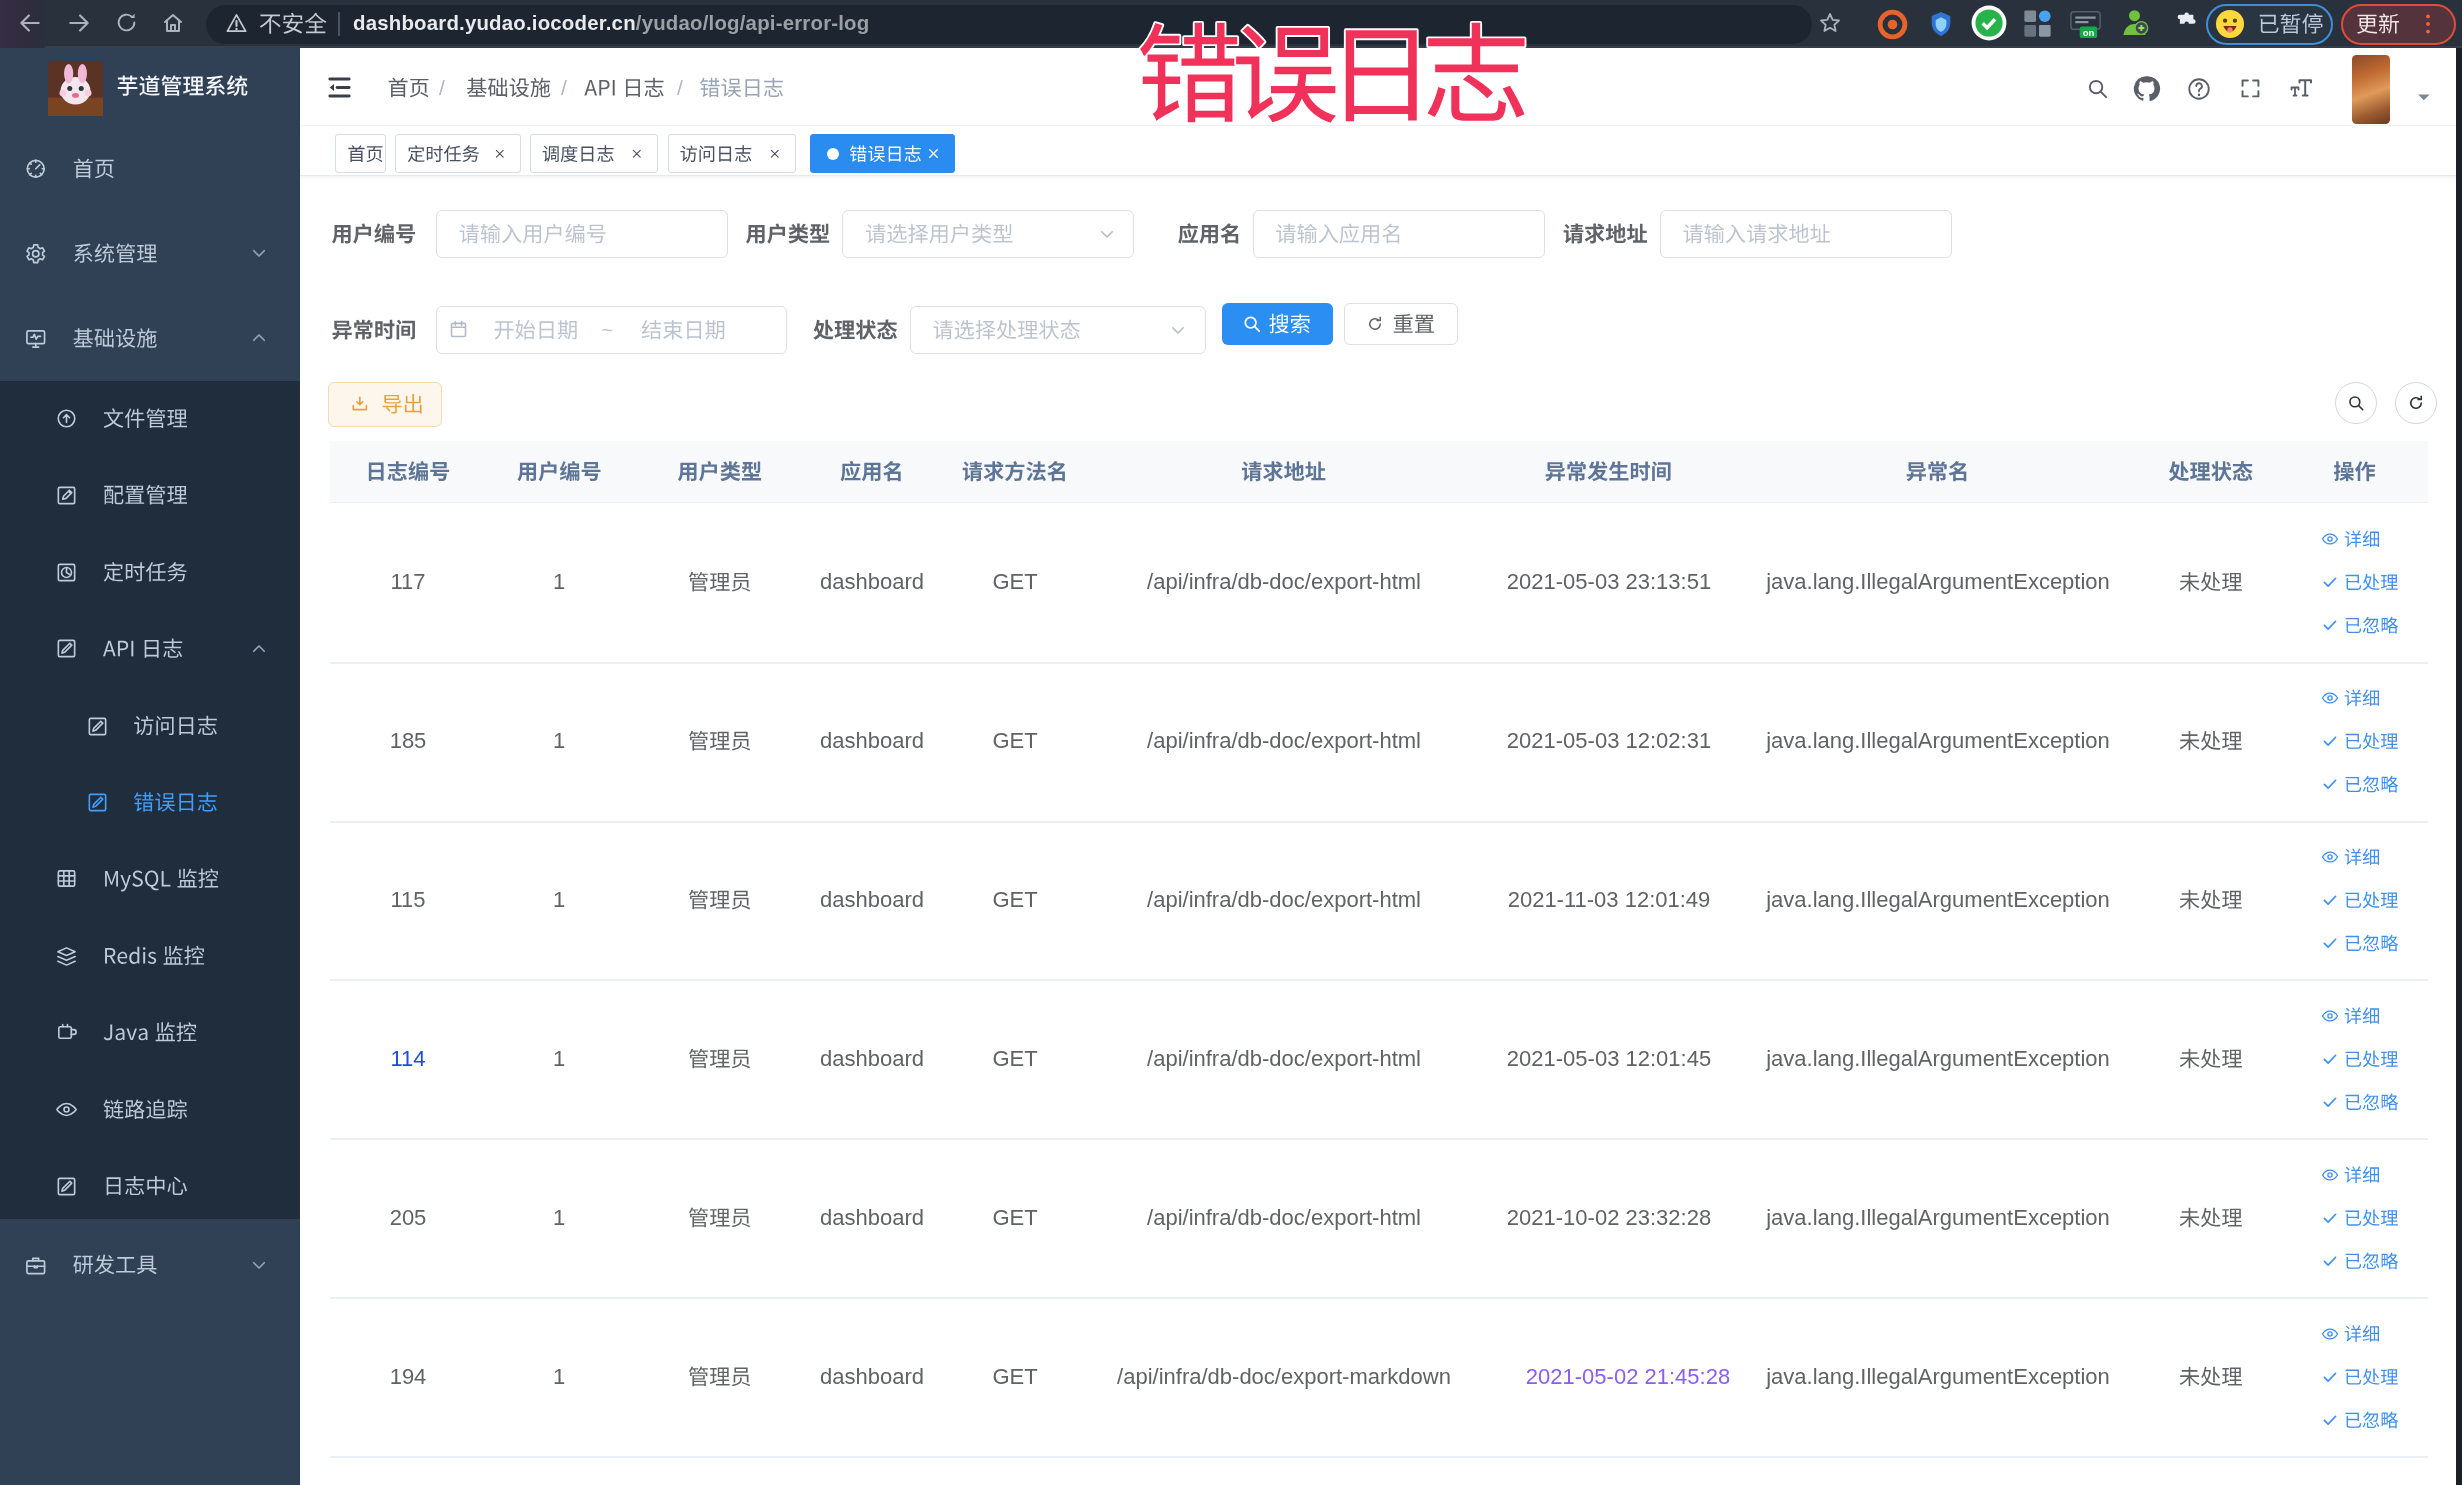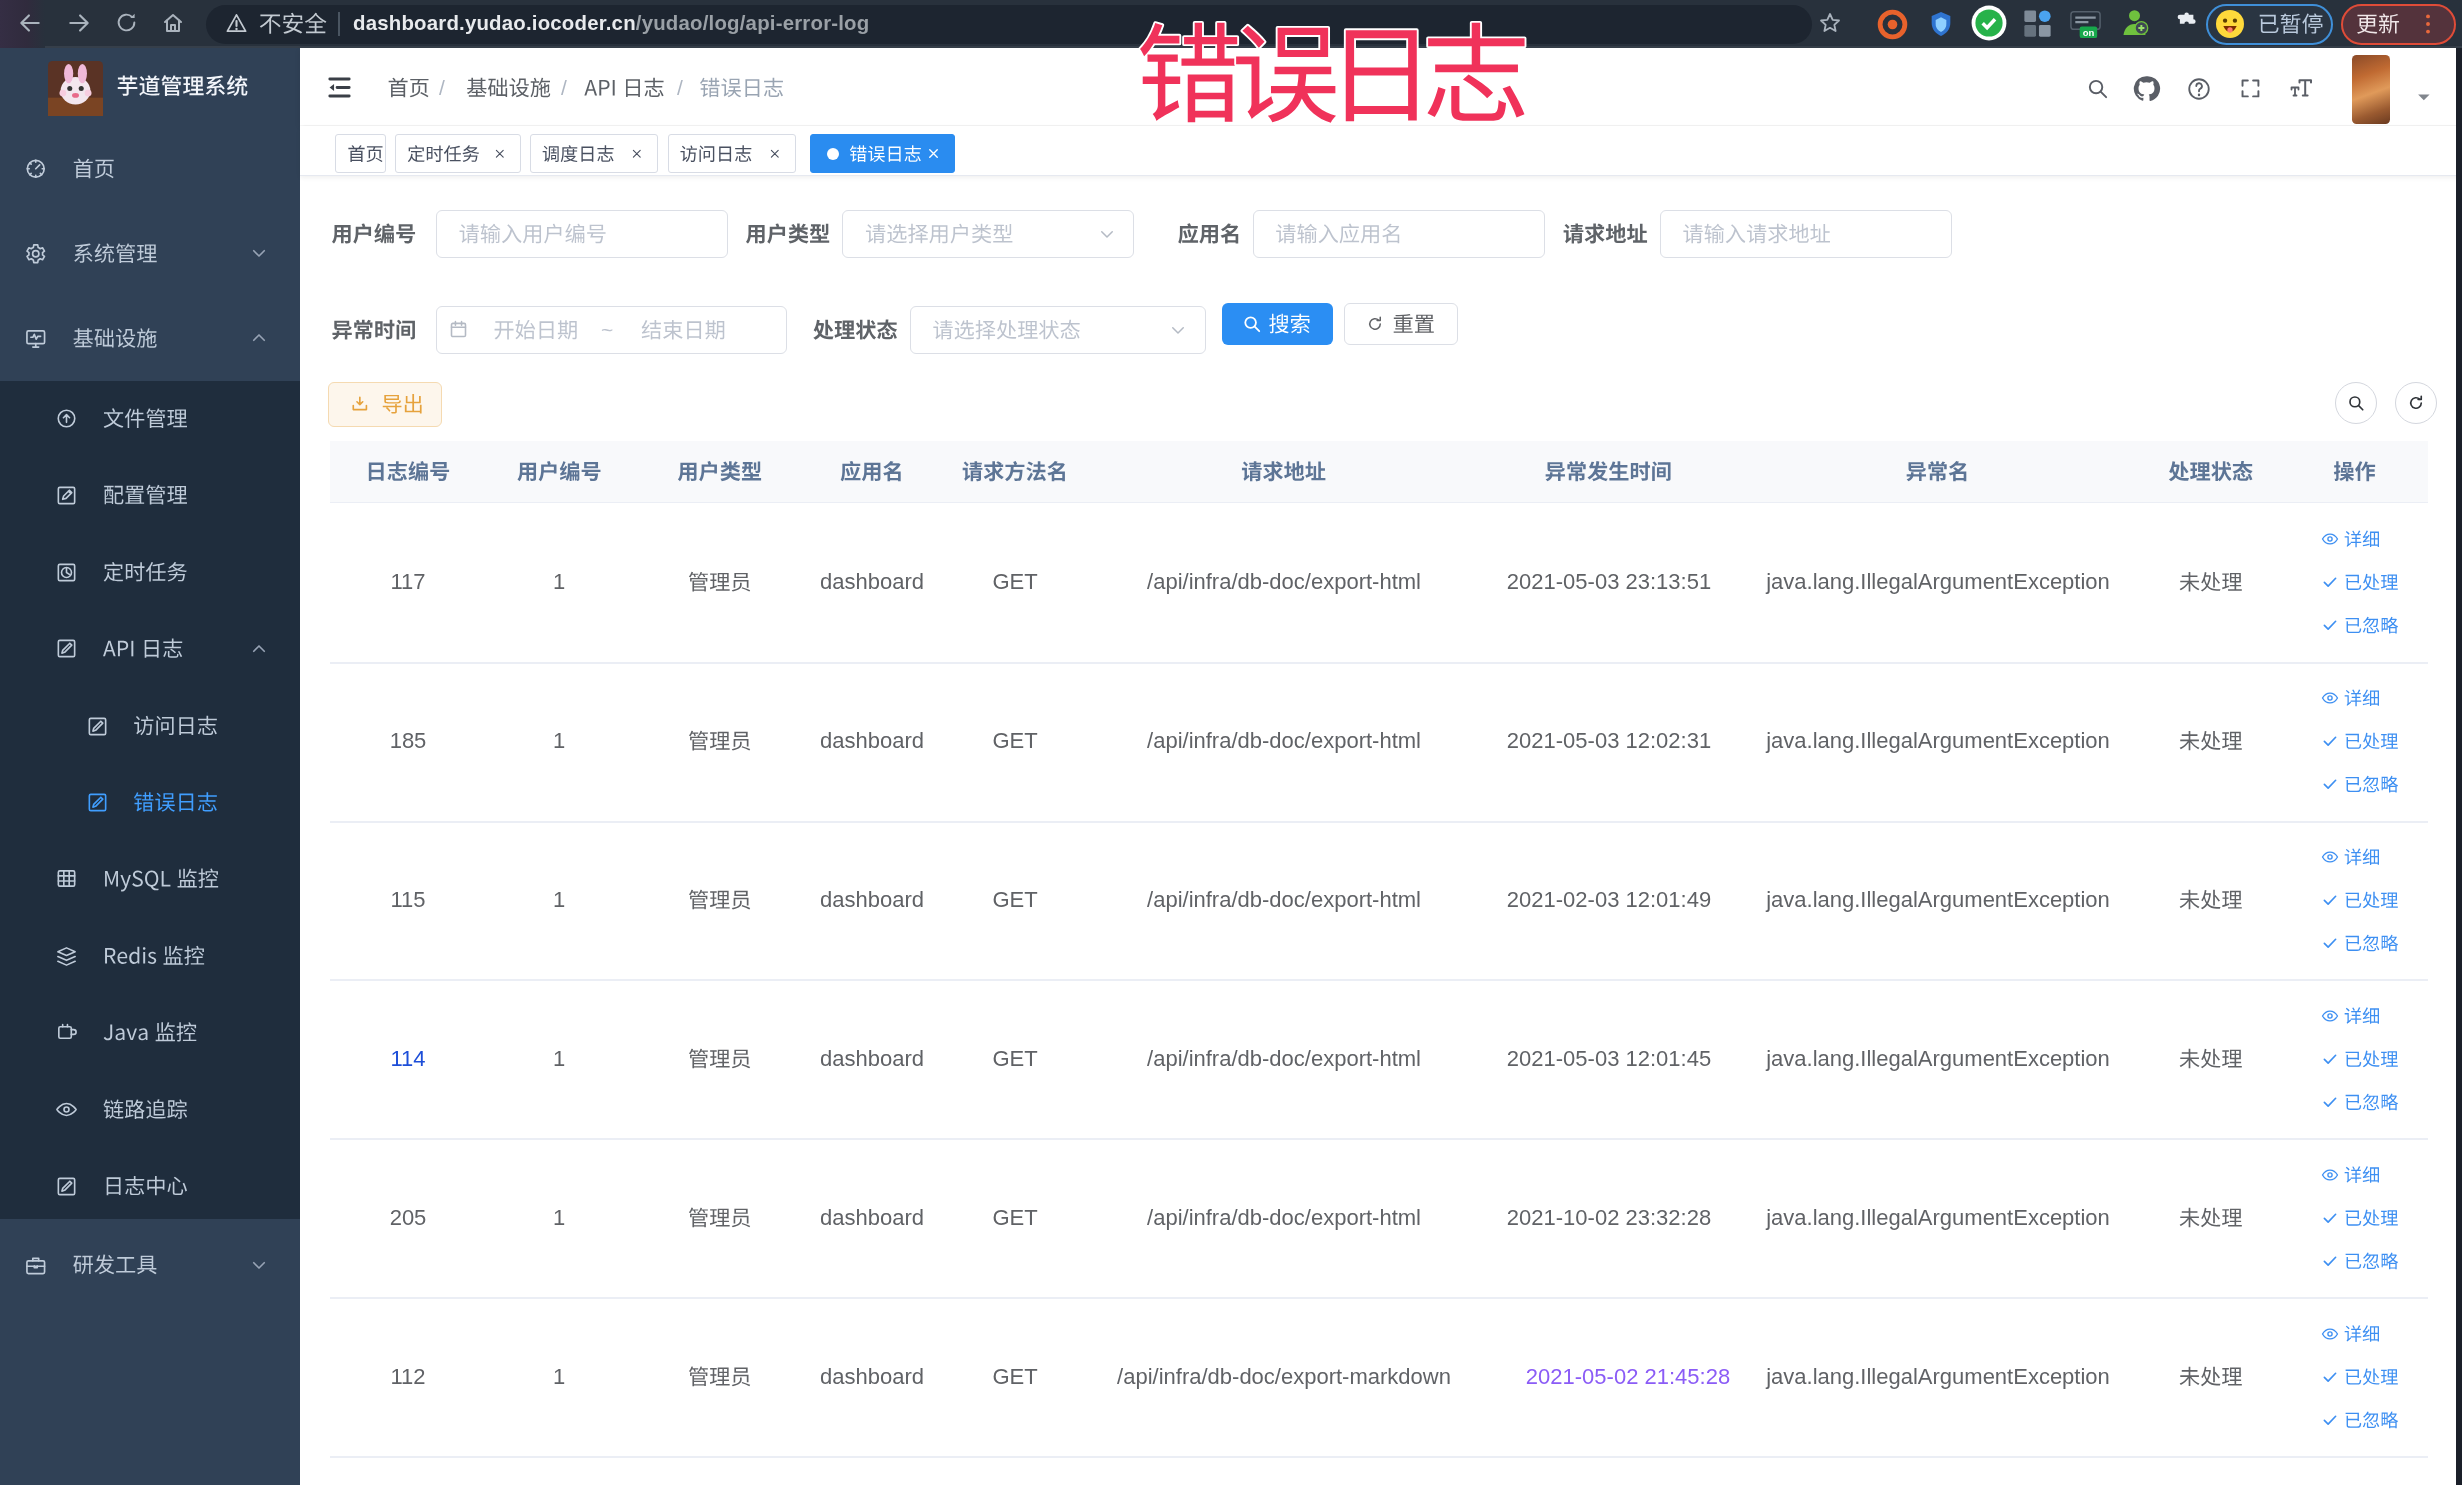--- a/index.html
+++ b/index.html
@@ -340,37 +340,37 @@
 <div style="position:absolute;left:872px;top:741px;transform:translate(-50%,-50%);font:400 22px 'Liberation Sans',sans-serif;color:#606266;white-space:nowrap">dashboard</div>
 <div style="position:absolute;left:1015px;top:741px;transform:translate(-50%,-50%);font:400 22px 'Liberation Sans',sans-serif;color:#606266;white-space:nowrap">GET</div>
 <div style="position:absolute;left:1284px;top:741px;transform:translate(-50%,-50%);font:400 22px 'Liberation Sans',sans-serif;color:#606266;white-space:nowrap">/api/infra/db-doc/export-html</div>
 <div style="position:absolute;left:1609px;top:741px;transform:translate(-50%,-50%);font:400 22px 'Liberation Sans',sans-serif;color:#606266;white-space:nowrap">2021-05-03 12:02:31</div>
 <div style="position:absolute;left:1938px;top:741px;transform:translate(-50%,-50%);font:400 22px 'Liberation Sans',sans-serif;color:#606266;white-space:nowrap">java.lang.IllegalArgumentException</div>
 <div style="position:absolute;left:408px;top:900px;transform:translate(-50%,-50%);font:400 22px 'Liberation Sans',sans-serif;color:#606266;white-space:nowrap">115</div>
 <div style="position:absolute;left:559px;top:900px;transform:translate(-50%,-50%);font:400 22px 'Liberation Sans',sans-serif;color:#606266;white-space:nowrap">1</div>
 <div style="position:absolute;left:872px;top:900px;transform:translate(-50%,-50%);font:400 22px 'Liberation Sans',sans-serif;color:#606266;white-space:nowrap">dashboard</div>
 <div style="position:absolute;left:1015px;top:900px;transform:translate(-50%,-50%);font:400 22px 'Liberation Sans',sans-serif;color:#606266;white-space:nowrap">GET</div>
 <div style="position:absolute;left:1284px;top:900px;transform:translate(-50%,-50%);font:400 22px 'Liberation Sans',sans-serif;color:#606266;white-space:nowrap">/api/infra/db-doc/export-html</div>
-<div style="position:absolute;left:1609px;top:900px;transform:translate(-50%,-50%);font:400 22px 'Liberation Sans',sans-serif;color:#606266;white-space:nowrap">2021-02-03 12:01:49</div>
+<div style="position:absolute;left:1609px;top:900px;transform:translate(-50%,-50%);font:400 22px 'Liberation Sans',sans-serif;color:#606266;white-space:nowrap">2021-11-03 12:01:49</div>
 <div style="position:absolute;left:1938px;top:900px;transform:translate(-50%,-50%);font:400 22px 'Liberation Sans',sans-serif;color:#606266;white-space:nowrap">java.lang.IllegalArgumentException</div>
 <div style="position:absolute;left:408px;top:1059px;transform:translate(-50%,-50%);font:400 22px 'Liberation Sans',sans-serif;color:#1d4ed8;white-space:nowrap">114</div>
 <div style="position:absolute;left:559px;top:1059px;transform:translate(-50%,-50%);font:400 22px 'Liberation Sans',sans-serif;color:#606266;white-space:nowrap">1</div>
 <div style="position:absolute;left:872px;top:1059px;transform:translate(-50%,-50%);font:400 22px 'Liberation Sans',sans-serif;color:#606266;white-space:nowrap">dashboard</div>
 <div style="position:absolute;left:1015px;top:1059px;transform:translate(-50%,-50%);font:400 22px 'Liberation Sans',sans-serif;color:#606266;white-space:nowrap">GET</div>
 <div style="position:absolute;left:1284px;top:1059px;transform:translate(-50%,-50%);font:400 22px 'Liberation Sans',sans-serif;color:#606266;white-space:nowrap">/api/infra/db-doc/export-html</div>
 <div style="position:absolute;left:1609px;top:1059px;transform:translate(-50%,-50%);font:400 22px 'Liberation Sans',sans-serif;color:#606266;white-space:nowrap">2021-05-03 12:01:45</div>
 <div style="position:absolute;left:1938px;top:1059px;transform:translate(-50%,-50%);font:400 22px 'Liberation Sans',sans-serif;color:#606266;white-space:nowrap">java.lang.IllegalArgumentException</div>
 <div style="position:absolute;left:408px;top:1218px;transform:translate(-50%,-50%);font:400 22px 'Liberation Sans',sans-serif;color:#606266;white-space:nowrap">205</div>
 <div style="position:absolute;left:559px;top:1218px;transform:translate(-50%,-50%);font:400 22px 'Liberation Sans',sans-serif;color:#606266;white-space:nowrap">1</div>
 <div style="position:absolute;left:872px;top:1218px;transform:translate(-50%,-50%);font:400 22px 'Liberation Sans',sans-serif;color:#606266;white-space:nowrap">dashboard</div>
 <div style="position:absolute;left:1015px;top:1218px;transform:translate(-50%,-50%);font:400 22px 'Liberation Sans',sans-serif;color:#606266;white-space:nowrap">GET</div>
 <div style="position:absolute;left:1284px;top:1218px;transform:translate(-50%,-50%);font:400 22px 'Liberation Sans',sans-serif;color:#606266;white-space:nowrap">/api/infra/db-doc/export-html</div>
 <div style="position:absolute;left:1609px;top:1218px;transform:translate(-50%,-50%);font:400 22px 'Liberation Sans',sans-serif;color:#606266;white-space:nowrap">2021-10-02 23:32:28</div>
 <div style="position:absolute;left:1938px;top:1218px;transform:translate(-50%,-50%);font:400 22px 'Liberation Sans',sans-serif;color:#606266;white-space:nowrap">java.lang.IllegalArgumentException</div>
-<div style="position:absolute;left:408px;top:1377px;transform:translate(-50%,-50%);font:400 22px 'Liberation Sans',sans-serif;color:#606266;white-space:nowrap">112</div>
+<div style="position:absolute;left:408px;top:1377px;transform:translate(-50%,-50%);font:400 22px 'Liberation Sans',sans-serif;color:#606266;white-space:nowrap">194</div>
 <div style="position:absolute;left:559px;top:1377px;transform:translate(-50%,-50%);font:400 22px 'Liberation Sans',sans-serif;color:#606266;white-space:nowrap">1</div>
 <div style="position:absolute;left:872px;top:1377px;transform:translate(-50%,-50%);font:400 22px 'Liberation Sans',sans-serif;color:#606266;white-space:nowrap">dashboard</div>
 <div style="position:absolute;left:1015px;top:1377px;transform:translate(-50%,-50%);font:400 22px 'Liberation Sans',sans-serif;color:#606266;white-space:nowrap">GET</div>
 <div style="position:absolute;left:1284px;top:1377px;transform:translate(-50%,-50%);font:400 22px 'Liberation Sans',sans-serif;color:#606266;white-space:nowrap">/api/infra/db-doc/export-markdown</div>
 <div style="position:absolute;left:1628px;top:1377px;transform:translate(-50%,-50%);font:400 22px 'Liberation Sans',sans-serif;color:#8b5cf6;white-space:nowrap">2021-05-02 21:45:28</div>
 <div style="position:absolute;left:1938px;top:1377px;transform:translate(-50%,-50%);font:400 22px 'Liberation Sans',sans-serif;color:#606266;white-space:nowrap">java.lang.IllegalArgumentException</div>
 <svg style="position:absolute;left:0;top:0;pointer-events:none" width="2462" height="1486" viewBox="0 0 3253 1963">
     <defs>
       <path id="g0" d="M559 478C678 398 828 280 899 203L960 261C885 338 733 450 615 526ZM69 770V693H514C415 522 243 353 44 255C60 238 83 208 95 189C234 262 358 365 459 481V-78H540V584C566 619 589 656 610 693H931V770Z"></path>
       <path id="g1" d="M414 823C430 793 447 756 461 725H93V522H168V654H829V522H908V725H549C534 758 510 806 491 842ZM656 378C625 297 581 232 524 178C452 207 379 233 310 256C335 292 362 334 389 378ZM299 378C263 320 225 266 193 223C276 195 367 162 456 125C359 60 234 18 82 -9C98 -25 121 -59 130 -77C293 -42 429 10 536 91C662 36 778 -23 852 -73L914 -8C837 41 723 96 599 148C660 209 707 285 742 378H935V449H430C457 499 482 549 502 596L421 612C401 561 372 505 341 449H69V378Z"></path>

